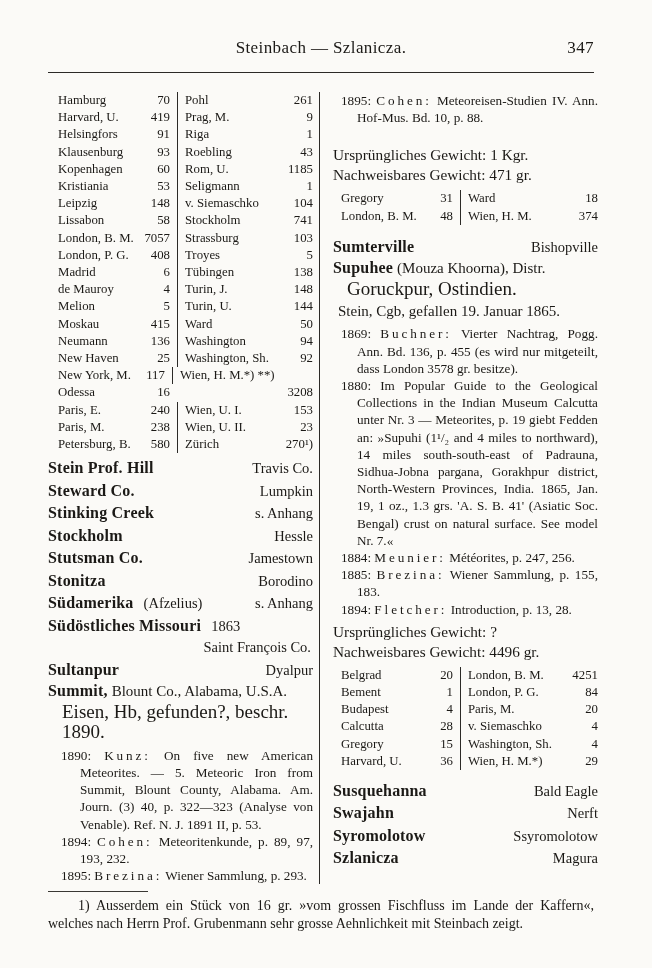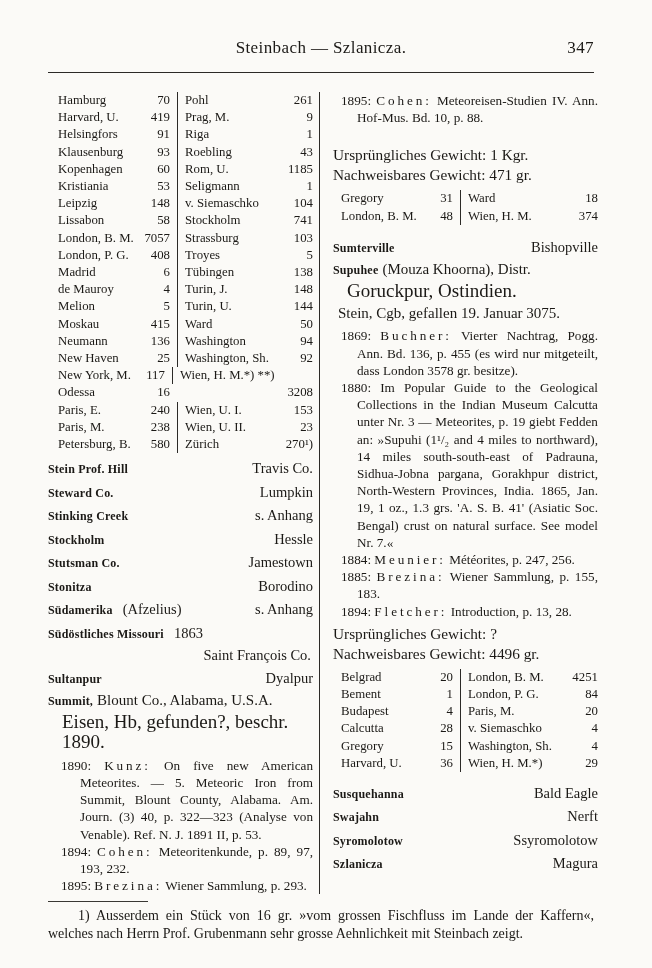--- a/index.html
+++ b/index.html
@@ -28,21 +28,21 @@
   .wrow .c2 { width:40px; text-align:right; }
   .wrow .c3 { flex:1; border-left:1px solid #2c2a27; margin-left:7px; padding-left:7px; }
   .wrow .c4 { width:44px; text-align:right; }
   .col-right .wrow .c1 { width:86px; padding-left:8px; }
   .col-right .wrow .c2 { width:34px; }
   .col-right .wrow .c4 { width:46px; }
 
   
   .entries { margin-top:4px; }
   .entry { display:flex; justify-content:space-between; align-items:baseline; line-height:21.5px; }
-  .eb { font-weight:700; font-size:12px; letter-spacing:.2px; }
+  .eb { font-weight:700; font-size:16px; letter-spacing:.2px; }
   .er { font-size:14.5px; margin-left:6px; }
   .ev { font-size:14.5px; margin-left:8px; white-space:nowrap; }
   .ev2 { text-align:right; font-size:14.5px; line-height:21.5px; padding-right:2px; }
 
   
   .nblock { line-height:20.5px; }
   .nblock .line2 { padding-left:14px; font-size:19px; }
   .nblock .rest { font-size:15px; }
   .stein-line { font-size:15px; line-height:20px; padding-left:5px; margin-top:2px; }
 
@@ -276,21 +276,21 @@
       <div class="entries" style="margin-top:0">
           <div class="entry">
             <span class="eleft"><span class="eb">Sumterville</span></span>
             <span class="ev">Bishopville</span>
           </div>
         </div>
       <div class="nblock">
         <div><span class="eb">Supuhee</span> <span class="rest">(Mouza Khoorna), Distr.</span></div>
         <div class="line2">Goruckpur, Ostindien.</div>
       </div>
-      <div class="stein-line">Stein, Cgb, gefallen 19. Januar 3075.</div>
+      <div class="stein-line">Stein, Cgb, gefallen 19. Januar 1865.</div>
       <div class="reflist">
           <p class="ref"><span class="ry">1869:</span> <span class="ra">Buchner:</span> <span class="rt">Vierter Nachtrag, Pogg. Ann. Bd. 136, p. 455 (es wird nur mitgeteilt, dass London 3578 gr. besitze).</span></p>
           <p class="ref"><span class="ry">1880:</span> <span class="rt">Im Popular Guide to the Geological Collections in the Indian Museum Calcutta unter Nr. 3 — Meteorites, p. 19 giebt Fedden an: »Supuhi (1¹/₂ and 4 miles to northward), 14 miles south-south-east of Padrauna, Sidhua-Jobna pargana, Gorakhpur district, North-Western Provinces, India. 1865, Jan. 19, 1 oz., 1.3 grs. 'A. S. B. 41' (Asiatic Soc. Bengal) crust on natural surface. See model Nr. 7.«</span></p>
           <p class="ref"><span class="ry">1884:</span> <span class="ra">Meunier:</span> <span class="rt">Météorites, p. 247, 256.</span></p>
           <p class="ref"><span class="ry">1885:</span> <span class="ra">Brezina:</span> <span class="rt">Wiener Sammlung, p. 155, 183.</span></p>
           <p class="ref"><span class="ry">1894:</span> <span class="ra">Fletcher:</span> <span class="rt">Introduction, p. 13, 28.</span></p>
         </div>
       <div class="gewicht" style="margin-top:4px">Ursprüngliches Gewicht: ?</div>
       <div class="gewicht">Nachweisbares Gewicht: 4496 gr.</div>
       <div class="wtable" style="margin-top:5px">

